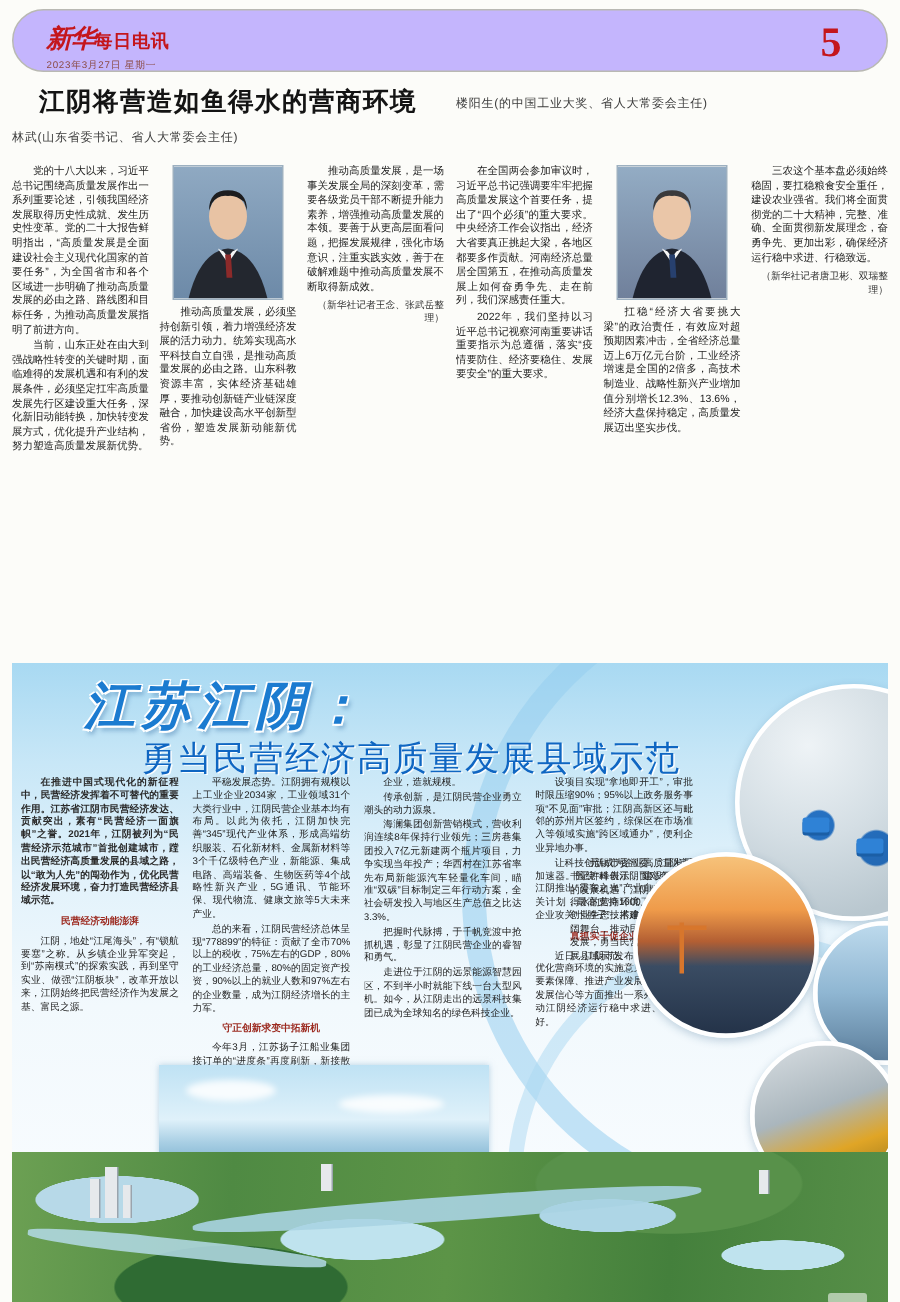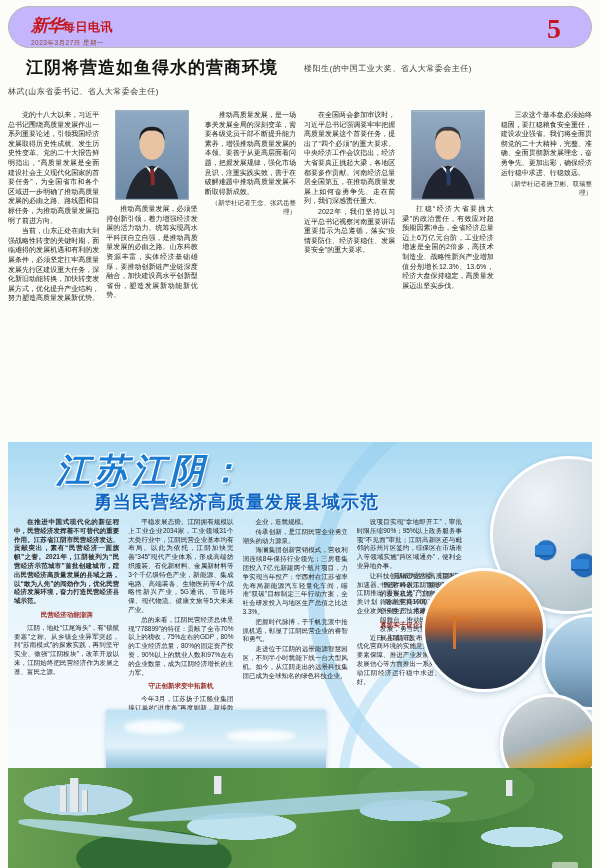--- a/index.html
+++ b/index.html
@@ -36,21 +36,21 @@
   
   .feature { position:absolute; left:8px; top:442px; width:584px; height:476px; overflow:hidden;
     background:linear-gradient(180deg,#a8d9f2 0%,#c8e7f7 14%,#e2f2fb 30%,#f2f9fd 48%,#f7fbfe 70%,#eef6fb 100%); }
   .swoosh { position:absolute; left:300px; top:-60px; width:430px; height:430px; border-radius:50%;
     border:16px solid rgba(150,205,238,0.55); }
   .swoosh2 { position:absolute; left:330px; top:180px; width:330px; height:330px; border-radius:50%;
     border:10px solid rgba(170,215,242,0.5); }
   .feat-title-callig { position:absolute; left:48px; top:6px; font-family:"Liberation Serif",serif;
     font-style:italic; font-weight:900; font-size:34px; color:#1b7bd0; letter-spacing:4px;
     text-shadow:1px 1px 0 #fff,-1px -1px 0 #fff,1px -1px 0 #fff,-1px 1px 0 #fff,2px 3px 3px rgba(30,90,150,.35); }
-  .feat-title-main { position:absolute; left:86px; top:48px; font-size:18px; font-weight:700;
+  .feat-title-main { position:absolute; left:86px; top:48px; font-size:23px; font-weight:400;
     color:#0f66c2; letter-spacing:1px; text-shadow:1px 1px 0 rgba(255,255,255,.9); }
   .feat-cols { position:absolute; left:6px; top:76px; width:448px; height:250px; display:flex; gap:9px; }
   .feat-col { flex:1 1 0; overflow:hidden; }
   .feat-col .para { font-size:6.5px; line-height:8.8px; }
   .feat-col .intro { font-weight:bold; color:#2b2b2b; }
   .feat-subhead { font-size:8px; font-weight:900; color:#9c2b21; text-align:center; margin:5px 0 4px 0; text-indent:0; }
   .feat-col5 { position:absolute; left:372px; top:130px; width:86px; height:196px; overflow:hidden; }
 
   
   .circ { position:absolute; border-radius:50%; border:3px solid #fff; box-shadow:0 2px 6px rgba(40,90,130,.25); }

